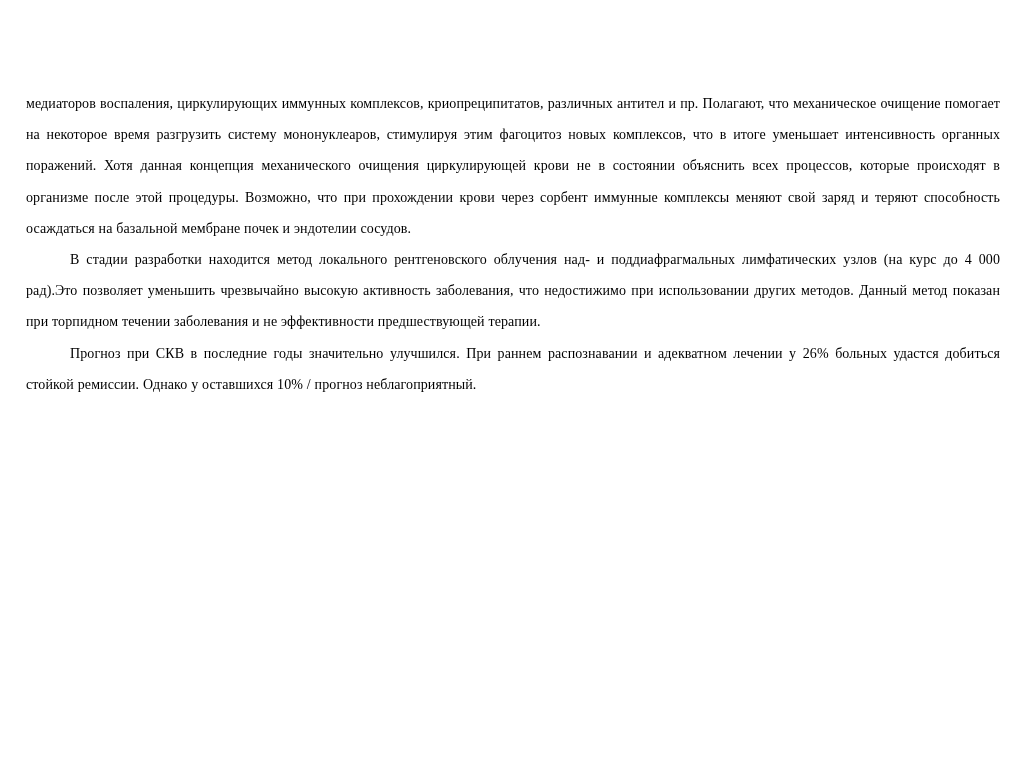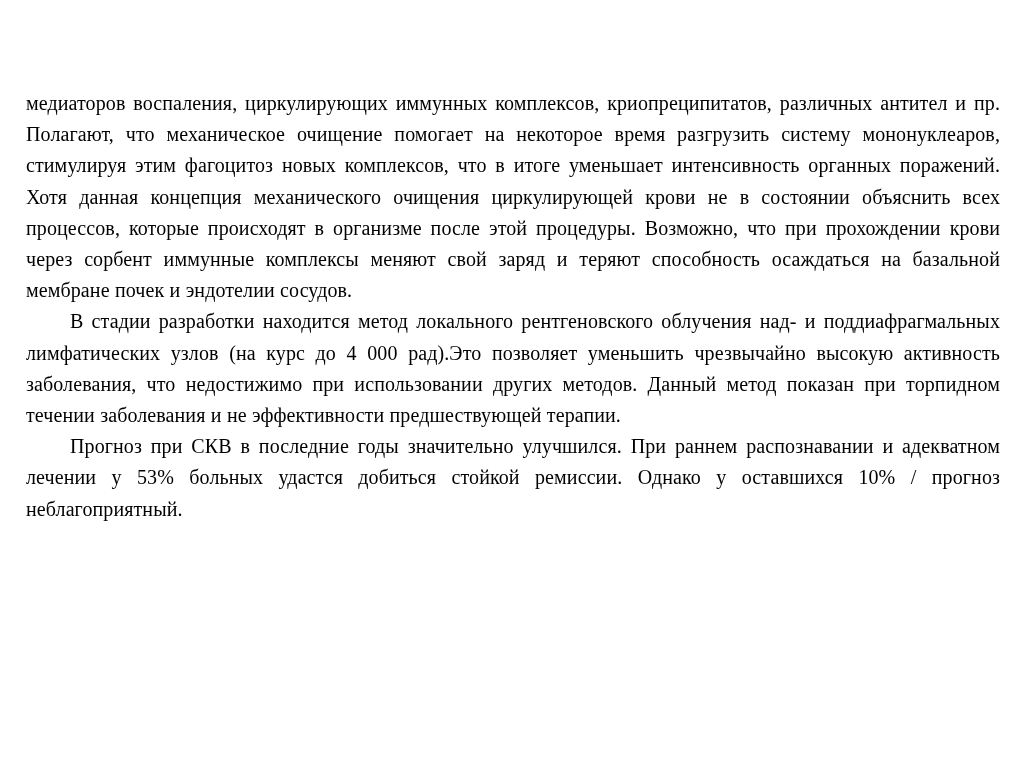--- a/index.html
+++ b/index.html
@@ -21,21 +21,21 @@
     padding: 88px 24px 0 26px;
     position: relative;
   }
   .doc-body {
     width: 974px;
   }
   p.para {
     margin: 0 0 0 0;
     text-align: justify;
     text-justify: inter-word;
-    font-size: 20px;
+    font-size: 14px;
     line-height: 31.2px;
     letter-spacing: 0.1px;
     word-spacing: 0.2px;
     color: #000000;
     font-weight: 400;
   }
   p.para + p.para {
   }
   p.indent {
     text-indent: 44px;
@@ -50,15 +50,15 @@
     content: none;
   }
 </style>
 </head>
 <body>
 
 <div class="page">
   <div class="doc-body">
     <p class="para nojust-last">медиаторов воспаления, циркулирующих иммунных комплексов, криопреципитатов, различных антител и пр. Полагают, что механическое очищение помогает на некоторое время разгрузить систему мононуклеаров, стимулируя этим фагоцитоз новых комплексов, что в итоге уменьшает интенсивность органных поражений. Хотя данная концепция механического очищения циркулирующей крови не в состоянии объяснить всех процессов, которые происходят в организме после этой процедуры. Возможно, что при прохождении крови через сорбент иммунные комплексы меняют свой заряд и теряют способность осаждаться на базальной мембране почек и эндотелии сосудов.</p>
     <p class="para indent nojust-last">В стадии разработки находится метод локального рентгеновского облучения над- и поддиафрагмальных лимфатических узлов (на курс до 4 000 рад).Это позволяет уменьшить чрезвычайно высокую активность заболевания, что недостижимо при использовании других методов. Данный метод показан при торпидном течении заболевания и не эффективности предшествующей терапии.</p>
-    <p class="para indent nojust-last">Прогноз при СКВ в последние годы значительно улучшился. При раннем распознавании и адекватном лечении у 53% больных удастся добиться стойкой ремиссии. Однако у оставшихся 10% / прогноз неблагоприятный.</p>
+    <p class="para indent nojust-last">Прогноз при СКВ в последние годы значительно улучшился. При раннем распознавании и адекватном лечении у 26% больных удастся добиться стойкой ремиссии. Однако у оставшихся 10% / прогноз неблагоприятный.</p>
   </div>
 </div>
 
 </body></html>

